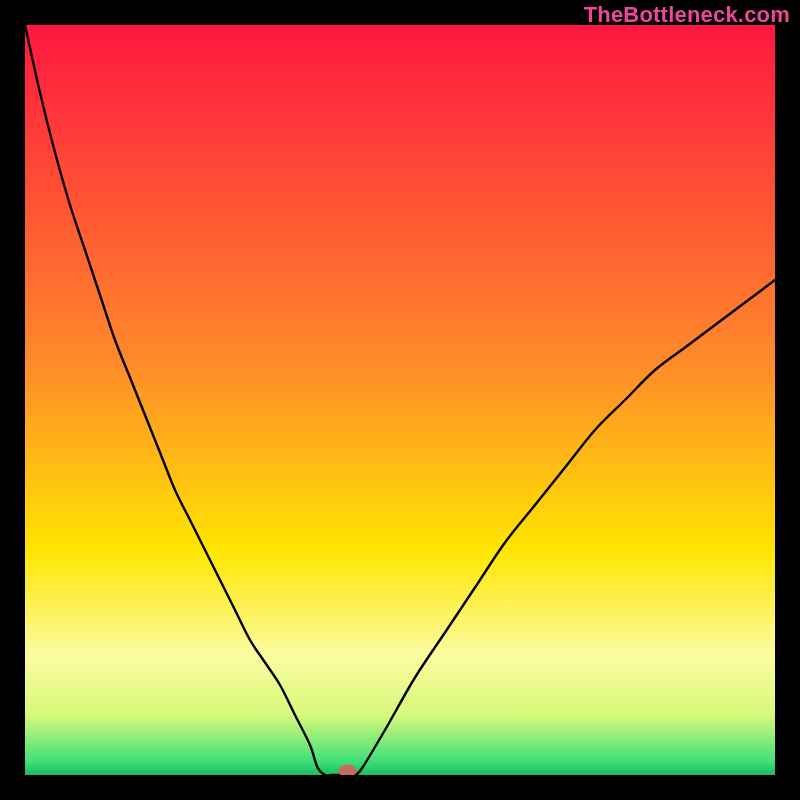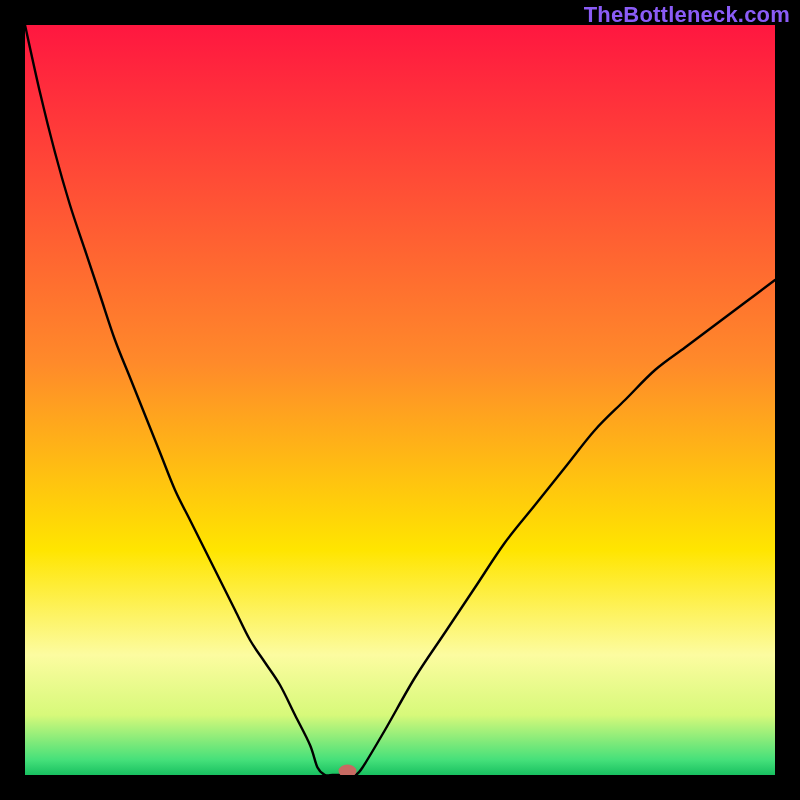--- a/index.html
+++ b/index.html
@@ -14,21 +14,21 @@
   .frame {
     position: relative;
     width: 800px;
     height: 800px;
     background: #000;
   }
   .watermark {
     position: absolute;
     top: 2px;
     right: 10px;
-    color: #8b5cf6;
+    color: #ec4899;
     font-size: 22px;
     font-weight: 600;
     letter-spacing: 0.2px;
     user-select: none;
   }
   .plot {
     position: absolute;
     left: 25px;
     top: 25px;
     width: 750px;

